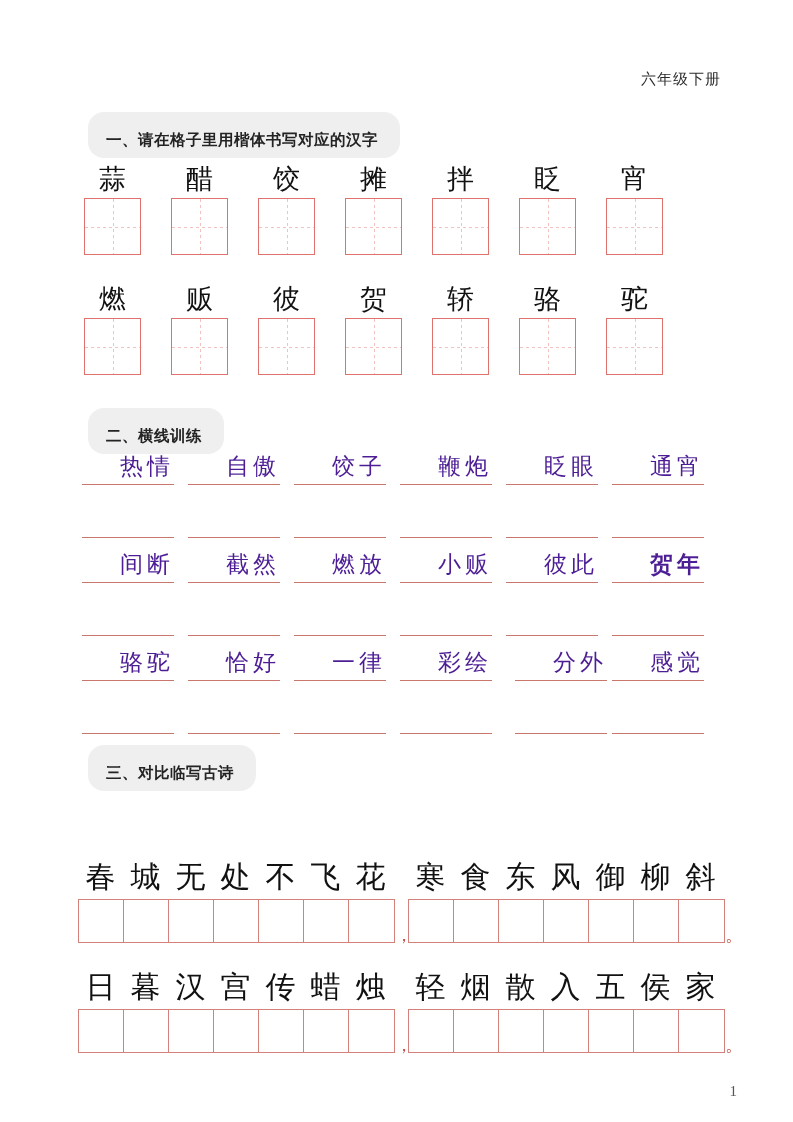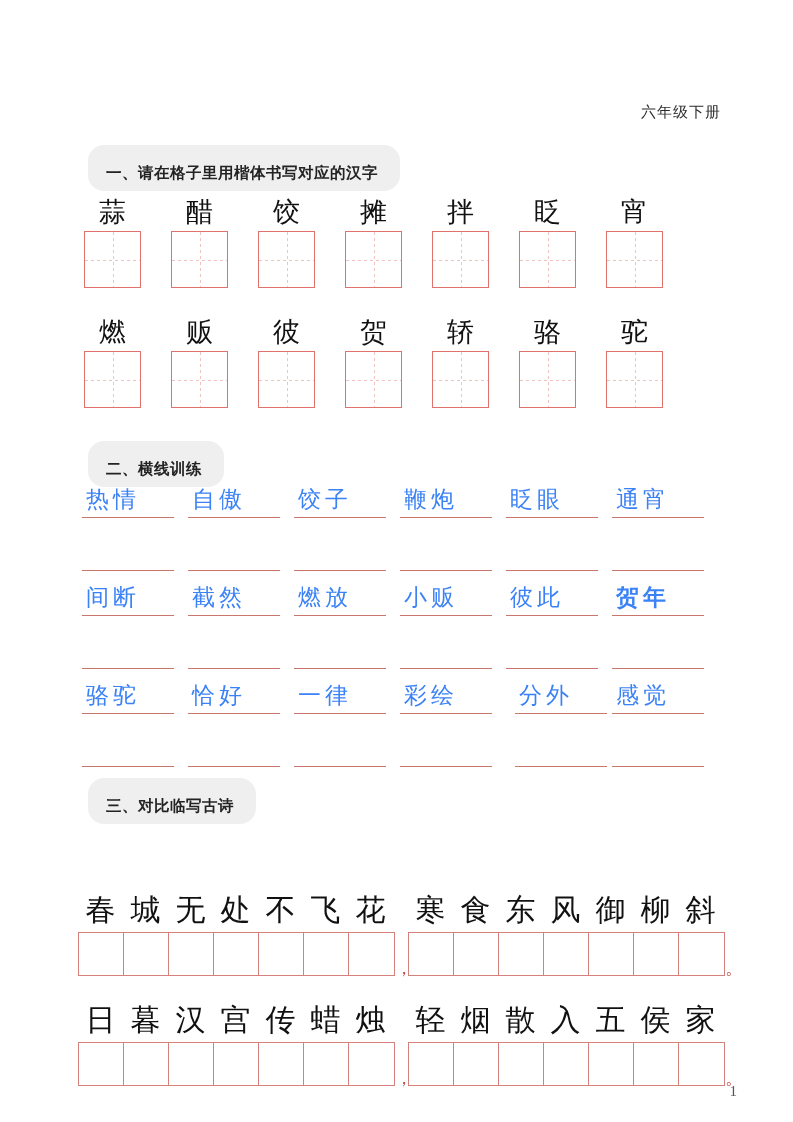--- a/index.html
+++ b/index.html
@@ -13,21 +13,20 @@
     position: relative;
     font-family: "Liberation Sans", sans-serif;
     color: #1a1a1a;
     overflow: hidden;
   }
 
   .page {
     position: absolute;
     inset: 0;
     padding: 0;
-    margin-top: 33px;
   }
 
   
   .header {
     position: absolute;
     top: 70px;
     right: 72px;
     font-family: "Liberation Serif", serif;
     font-size: 15px;
     letter-spacing: 1px;
@@ -96,26 +95,26 @@
     width: 1px;
     background-image: repeating-linear-gradient(
       to bottom, #f0c3c0 0 3px, transparent 3px 6px);
   }
 
   
   .line-block { position: absolute; width: 92px; }
   .lb-word {
     height: 34px;
     line-height: 34px;
-    text-align: left;
+    text-align: right;
     font-family: "Liberation Serif", serif;
     font-size: 23px;
     letter-spacing: 4px;
     text-indent: 4px;
-    color: #3b82f6;
+    color: #4c1d95;
     white-space: nowrap;
   }
   .lb-rule {
     height: 0;
     border-bottom: 1.4px solid #c9766c;
   }
   .lb-blank { height: 52px; }
 
   
   .poem-title-wrap {

